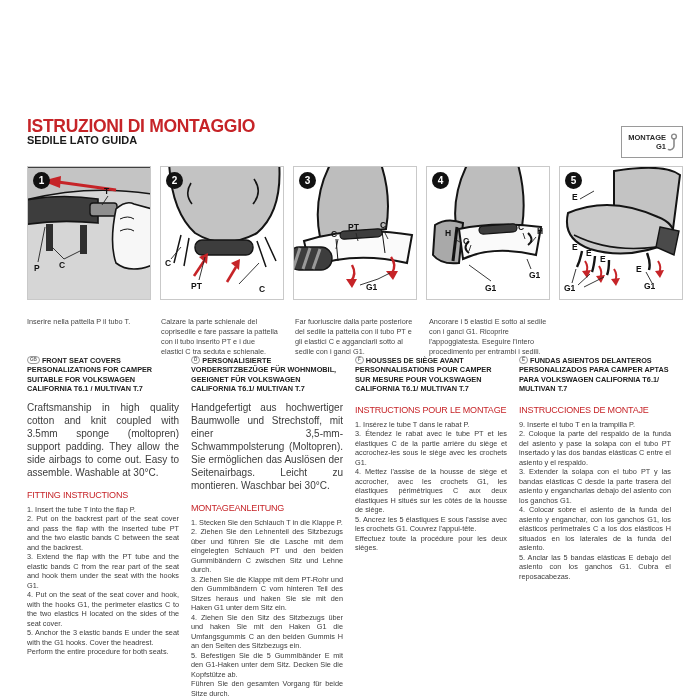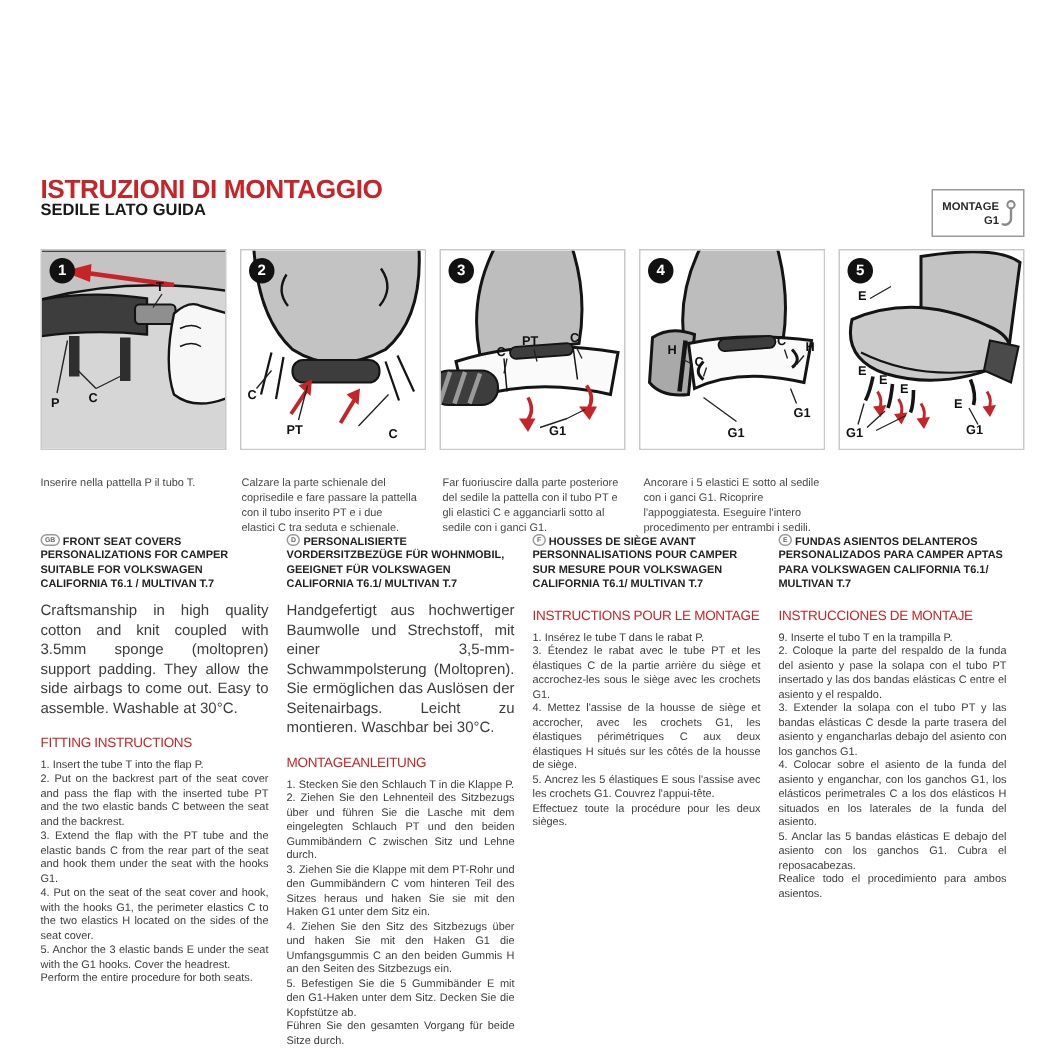--- a/index.html
+++ b/index.html
@@ -206,17 +206,16 @@
     </div>
 
     <div class="col">
       <p class="lang-header"><span class="lang-badge">E</span><span>FUNDAS ASIENTOS DELANTEROS PERSONALIZADOS PARA CAMPER APTAS PARA VOLKSWAGEN CALIFORNIA T6.1/ MULTIVAN T.7</span></p>
       <p class="red-head">INSTRUCCIONES DE MONTAJE</p>
       <p class="step">9. Inserte el tubo T en la trampilla P.</p>
       <p class="step">2. Coloque la parte del respaldo de la funda del asiento y pase la solapa con el tubo PT insertado y las dos bandas elásticas C entre el asiento y el respaldo.</p>
       <p class="step">3. Extender la solapa con el tubo PT y las bandas elásticas C desde la parte trasera del asiento y engancharlas debajo del asiento con los ganchos G1.</p>
       <p class="step">4. Colocar sobre el asiento de la funda del asiento y enganchar, con los ganchos G1, los elásticos perimetrales C a los dos elásticos H situados en los laterales de la funda del asiento.</p>
       <p class="step">5. Anclar las 5 bandas elásticas E debajo del asiento con los ganchos G1. Cubra el reposacabezas.</p>
-      <p class="step">Realice todo el procedimiento para ambos asientos.</p>
     </div>
   </div>
 
 </div>
 
 </body></html>

